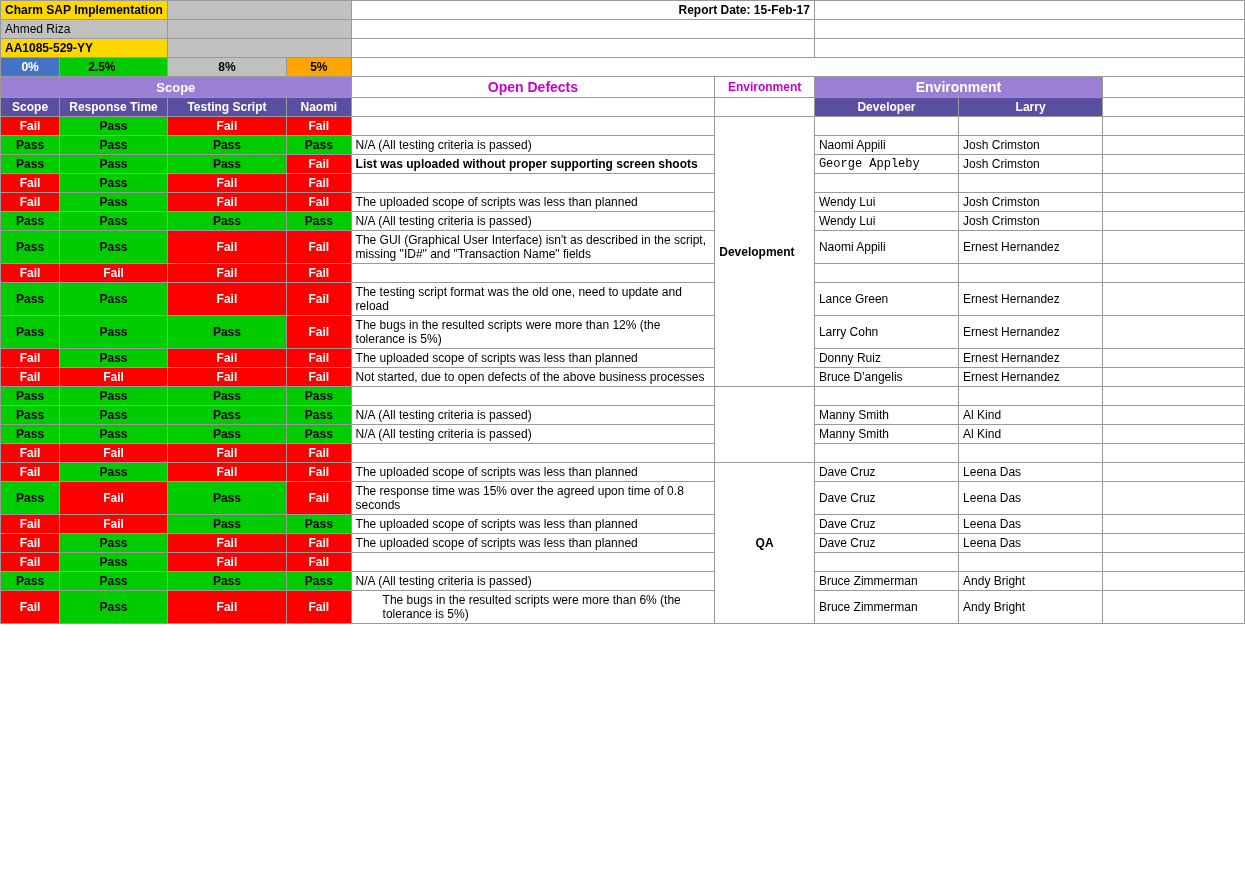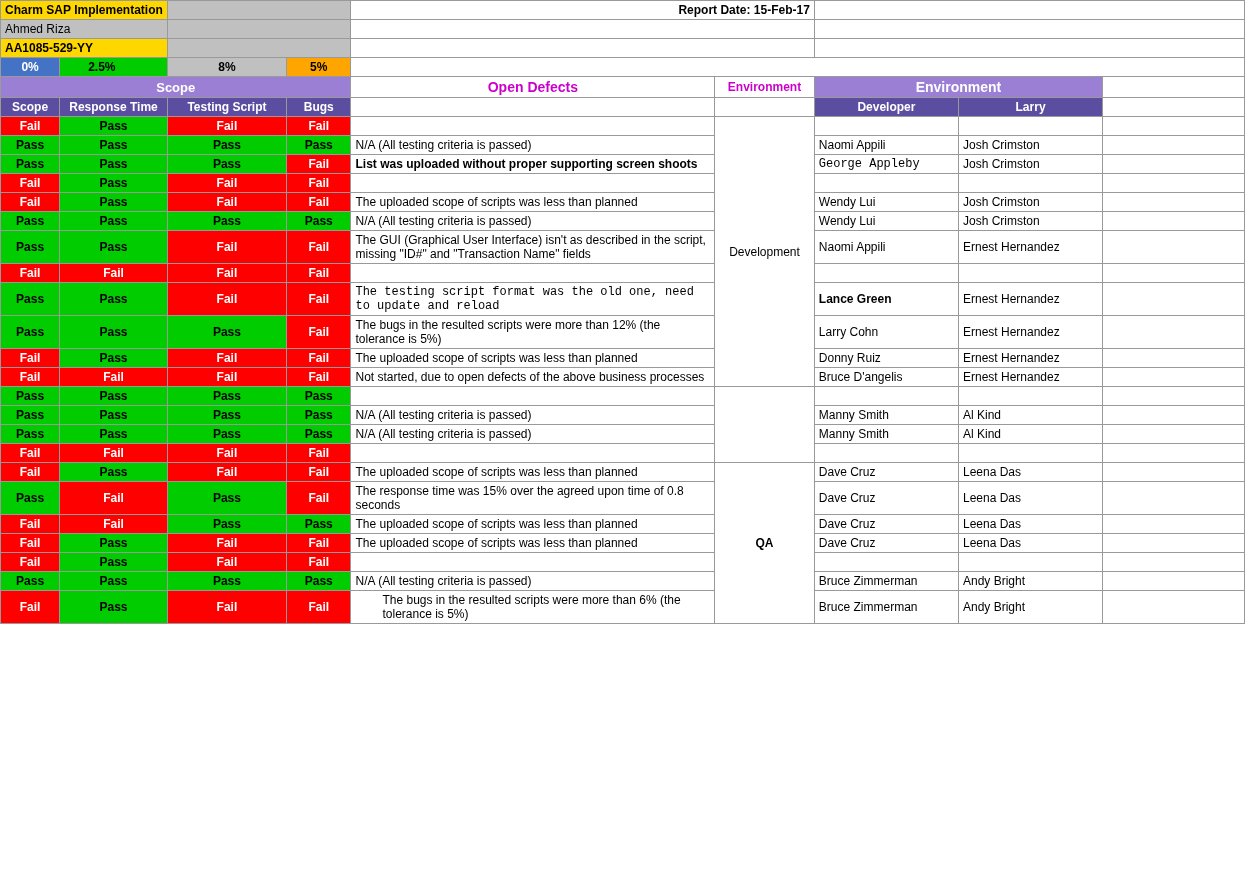--- a/index.html
+++ b/index.html
@@ -70,34 +70,34 @@
       <td colspan="4" class="testing-criteria-header" style="font-size:13px;">Scope</td>
       <td class="open-defects-header">Open Defects</td>
       <td class="env-header" style="color:#CC00CC; font-weight:bold;">Environment</td>
       <td colspan="2" class="responsible-header">Environment</td>
       <td style="border:1px solid #999;"></td>
     </tr>
     <tr>
       <td class="header-dark-purple">Scope</td>
       <td class="header-dark-purple">Response Time</td>
       <td class="header-dark-purple">Testing Script</td>
-      <td class="header-dark-purple">Bugs</td>
+      <td class="header-dark-purple">Naomi</td>
       <td style="border:1px solid #999;"></td>
       <td style="border:1px solid #999;"></td>
       <td class="header-dark-purple">Developer</td>
       <td class="header-dark-purple">Larry</td>
       <td style="border:1px solid #999;"></td>
     </tr>
   <tr style="font-weight: bold;">
         <td class="cell-red">Fail</td>
         <td class="cell-green">Pass</td>
         <td class="cell-red">Fail</td>
         <td class="cell-red">Fail</td>
         <td style="white-space: normal; border: 1px solid rgb(153, 153, 153);"></td>
-        <td rowspan="12" style="text-align: center; font-weight: normal; border: 1px solid rgb(153, 153, 153); vertical-align: middle;">Development</td>
+        <td rowspan="12" style="text-align: left; font-weight: bold; border: 1px solid rgb(153, 153, 153); vertical-align: middle;">Development</td>
         <td style="border: 1px solid rgb(153, 153, 153);"></td>
         <td style="border: 1px solid rgb(153, 153, 153);"></td>
         <td style="border: 1px solid rgb(153, 153, 153);"></td>
       </tr>
       <tr>
         <td class="cell-green">Pass</td>
         <td class="cell-green">Pass</td>
         <td class="cell-green">Pass</td>
         <td class="cell-green">Pass</td>
         <td style="white-space: normal; border: 1px solid rgb(153, 153, 153);">N/A (All testing criteria is passed)</td>
@@ -163,22 +163,22 @@
         <td style="white-space: normal; border: 1px solid rgb(153, 153, 153);"></td>
         <td style="border: 1px solid rgb(153, 153, 153);"></td>
         <td style="border: 1px solid rgb(153, 153, 153);"></td>
         <td style="border: 1px solid rgb(153, 153, 153);"></td>
       </tr>
       <tr>
         <td class="cell-green">Pass</td>
         <td class="cell-green">Pass</td>
         <td class="cell-red">Fail</td>
         <td class="cell-red">Fail</td>
-        <td style="white-space: normal; border: 1px solid rgb(153, 153, 153); font-family: Liberation Mono, monospace;">The testing script format was the old one, need to update and reload</td>
-        <td style="border: 1px solid rgb(153, 153, 153); font-weight: bold;">Lance Green</td>
+        <td style="white-space: normal; border: 1px solid rgb(153, 153, 153);">The testing script format was the old one, need to update and reload</td>
+        <td style="border: 1px solid rgb(153, 153, 153);">Lance Green</td>
         <td style="border: 1px solid rgb(153, 153, 153);">Ernest Hernandez</td>
         <td style="border: 1px solid rgb(153, 153, 153);"></td>
       </tr>
       <tr>
         <td class="cell-green">Pass</td>
         <td class="cell-green">Pass</td>
         <td class="cell-green">Pass</td>
         <td class="cell-red">Fail</td>
         <td style="white-space: normal; border: 1px solid rgb(153, 153, 153);">The bugs in the resulted scripts were more than 12% (the tolerance is 5%)</td>
         <td style="border: 1px solid rgb(153, 153, 153);">Larry Cohn</td>

